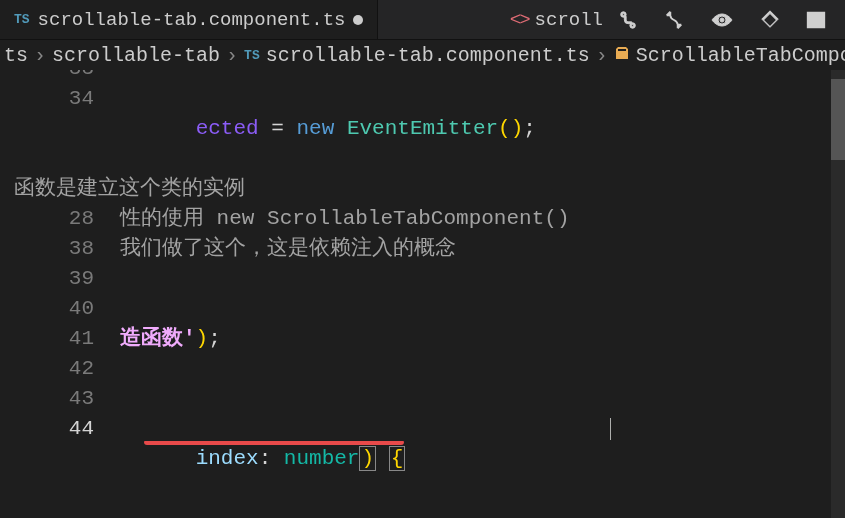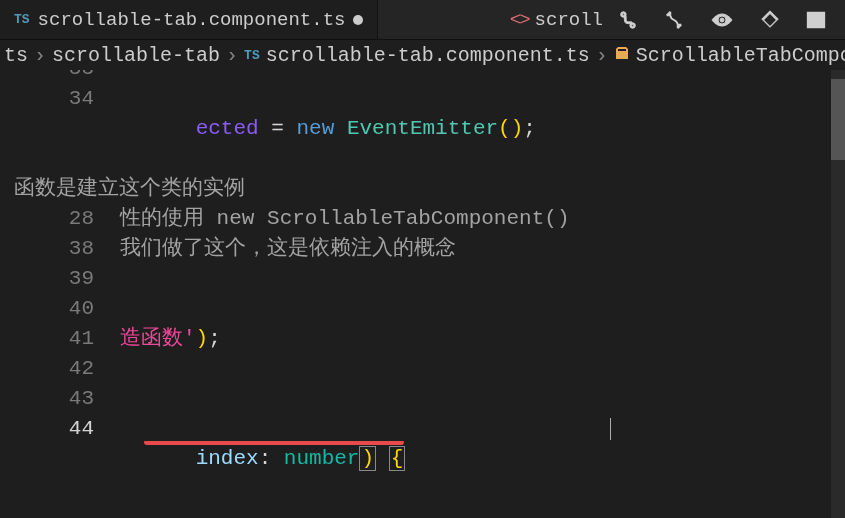--- a/index.html
+++ b/index.html
@@ -22,21 +22,21 @@
   .editor .scroll-marker .thumb { position:absolute; right:0; width:14px; background:#555; }
   .line { display:flex; align-items:baseline; font-size:21px; line-height:30px;margin-left:14px; }
   .gutter { width:106px; text-align:right; padding-right:26px; color:#7a7a7a; }
   .gutter.active { color:#d4d4d4;padding-left:12px; }
   .code { white-space:pre; position:relative; }
   .tok-kw { color:#569cd6; }
   .tok-type { color:#14b8a6; }
   .tok-class { color:#4ec9b0; }
   .tok-var { color:#8b5cf6; }
   .tok-param { color:#9cdcfe; }
-  .tok-str { color:#ec4899; }
+  .tok-str { color:#f0abfc;font-weight:bold; }
   .tok-cmt { color:#a3a3a3;text-align:right; }
   .tok-punct { color:#d4d4d4; }
   .tok-bracket1 { color:#ffd700; }
   .cursor-bracket { border:1px solid #888; padding:0 1px; }
   .text-cursor { display:inline-block; width:1px; height:22px; background:#aeafad; vertical-align:middle; }
   .underline-red { position:absolute; height:4px; background:#e84a4a; border-radius:2px 2px 6px 6px; }
 </style>
 </head>
 <body>
 

